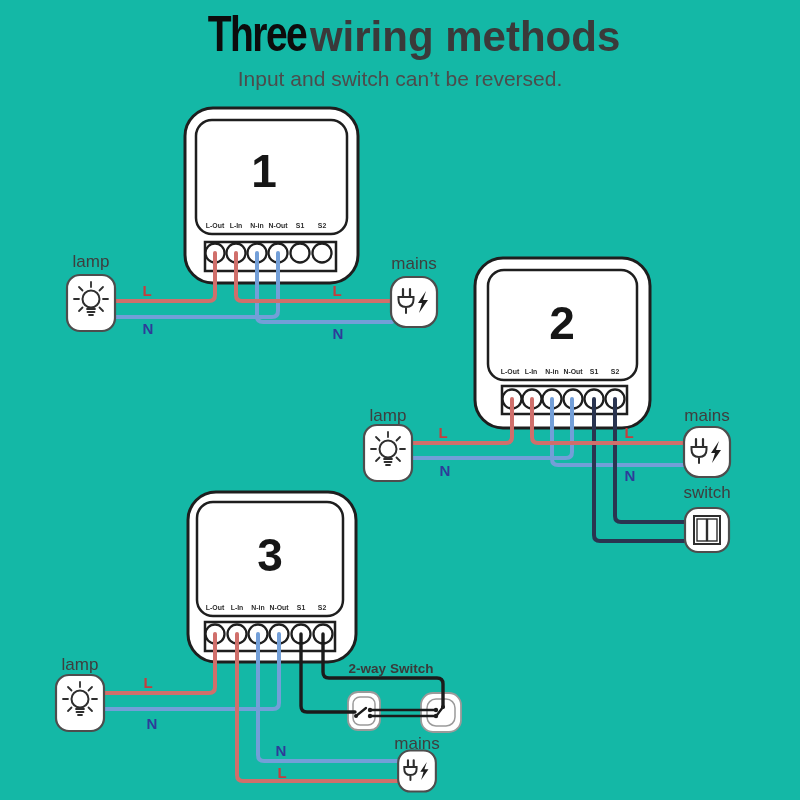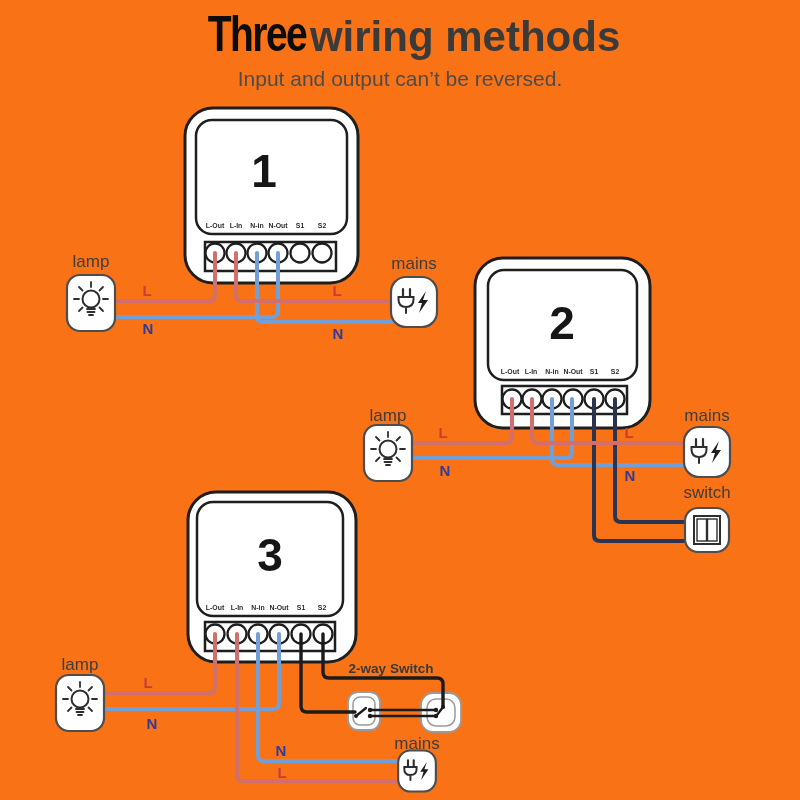--- a/index.html
+++ b/index.html
@@ -1,16 +1,16 @@
 <!DOCTYPE html>
 <html style="--live: #d06f6b; --neutral: #739fd8; --liveLabel: #c63d3d; --neutralLabel: #2e3b99; --switchWire: #2a3450; --blackWire: #1b1b1b; --moduleStroke: #1e1e1e; --iconStroke: #4d4d4d; --grayIconStroke: #9a9a9a; --labelText: #3e3e3e;"><head>
 <meta charset="utf-8">
 <style>
   html,body{margin:0;padding:0;background:#ffffff;}
-  .stage{position:relative;width:800px;height:800px;background:#f97316;overflow:hidden;
+  .stage{position:relative;width:800px;height:800px;background:#14b8a6;overflow:hidden;
          font-family:"Liberation Sans", sans-serif;}
   .hdr{position:absolute;left:0;top:8px;width:800px;text-align:center;}
   .hdr h1{margin:0;line-height:1.05;white-space:nowrap;}
   .t-emph{display:inline-block;font-size:50px;font-weight:900;color:#0c0c0c;
           letter-spacing:-2px;transform:scaleX(0.78);transform-origin:right center;vertical-align:baseline;}
   .t-rest{display:inline-block;font-size:42px;font-weight:bold;color:#3a3a3a;margin-left:4px;vertical-align:baseline;}
   .subtitle{margin:6px 0 0 0;font-size:21px;color:#4c4c4c;}
   svg{position:absolute;left:0;top:0;}
   svg text{font-family:"Liberation Sans", sans-serif;}
   .outline{stroke:var(--moduleStroke);fill:#fff;}
@@ -32,21 +32,21 @@
   .wl.live{fill:var(--liveLabel);}
   .wl.neutral{fill:var(--neutralLabel);}
 </style>
 </head>
 <body>
 
 <div class="stage">
 
   <div class="hdr">
     <h1><span class="t-emph">Three</span><span class="t-rest">wiring methods</span></h1>
-    <p class="subtitle">Input and output can’t be reversed.</p>
+    <p class="subtitle">Input and switch can’t be reversed.</p>
   </div>
 
   <svg width="800" height="800" viewBox="0 0 800 800">
 
     <g>
       <rect class="outline" x="185" y="108" width="173" height="175" rx="28" stroke-width="3"></rect>
       <rect class="outline" x="196" y="120" width="151" height="114" rx="16" stroke-width="2.5"></rect>
       <text class="num" x="264" y="187">1</text>
       <g>
         <text class="tlabel" x="215" y="228">L-Out</text>

